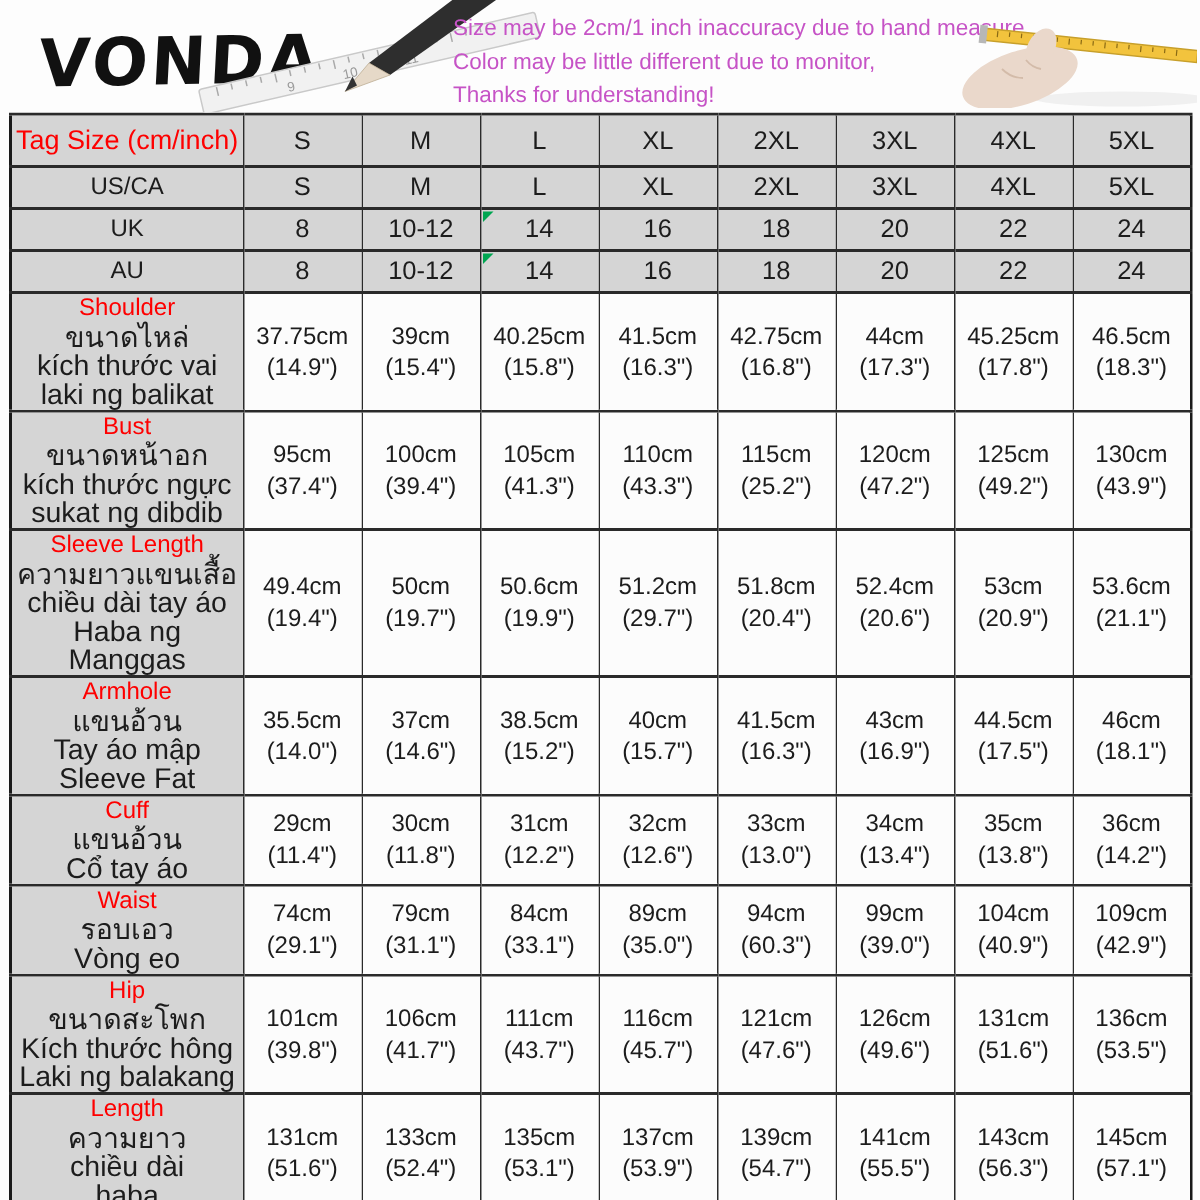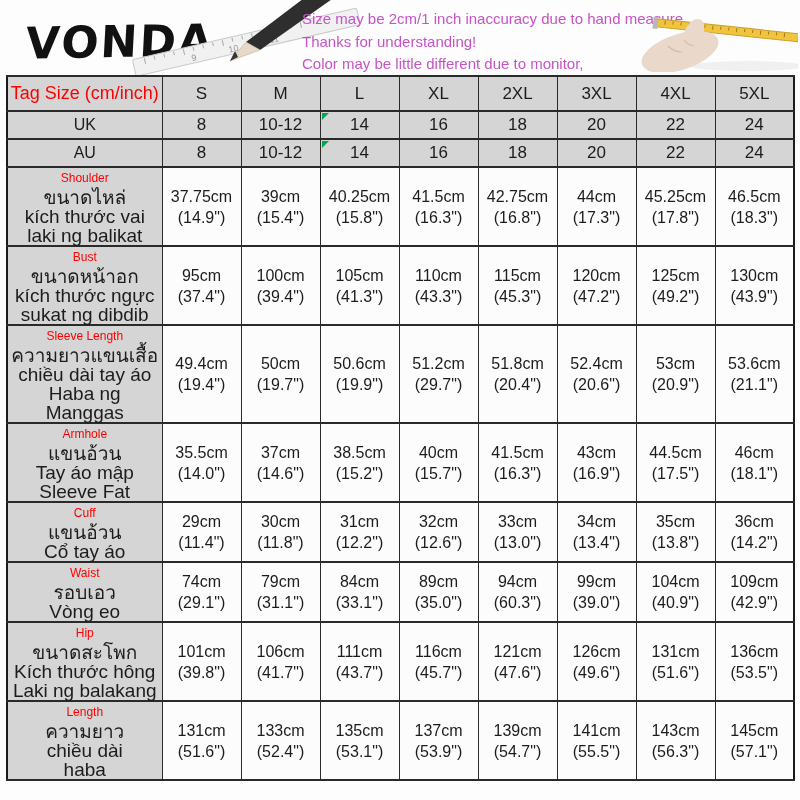--- a/index.html
+++ b/index.html
@@ -15,21 +15,21 @@
   col.c-label{width:155px;} col.c-size{width:79px;}
   th,td{border:1px solid #2a2a2a;border-top-width:2px;border-bottom-width:2px;
     text-align:center;vertical-align:middle;padding:0 2px;font-weight:normal;position:relative;}
   tr.hr0{height:35px;} tr.hr1,tr.hr2,tr.hr3{height:28px;}
   tr.tall{height:76px;} tr.short{height:52px;}
   .head-row th,.head-row td{background:#d5d5d5;font-size:17px;}
   .head-row th{font-size:16px;margin-top:32px;}
   .label-cell{background:#d5d5d5;}
   .red{color:#fe0000;}
   .hr0 th{font-size:18px;}
-  .mname{color:#fe0000;font-size:12px;line-height:20px;}
+  .mname{color:#fe0000;font-size:16px;line-height:20px;}
   .msub{font-size:19px;line-height:19px;white-space:pre-line;}
   .value-cell{background:#fcfcfc;font-size:16px;line-height:21px;white-space:pre-line;}
   td.marker::before{content:"";position:absolute;top:1px;left:1px;
     border-top:7px solid #00a651;border-right:7px solid transparent;}
 </style>
 </head>
 <body>
 
 <div class="banner">
   <div class="logo">VONDA</div>
@@ -42,22 +42,22 @@
       <text x="114" y="65" font-size="9" fill="#999">10</text>
       <text x="156" y="65" font-size="9" fill="#999">11</text>
     </g>
     <polygon points="130,42 212,-20 226,-8 144,50" fill="#2e2e2e"></polygon>
     <polygon points="130,42 144,50 114,61" fill="#e6d9c8" stroke="#b9a98f" stroke-width="0.5"></polygon>
     <polygon points="114,61 122,57 119,51" fill="#333"></polygon>
   </svg>
 
   <div class="disclaimer">
     <div>Size may be 2cm/1 inch inaccuracy due to hand measure,</div>
+    <div>Color may be little different due to monitor,</div>
     <div>Thanks for understanding!</div>
-    <div>Color may be little different due to monitor,</div>
   </div>
 
   <svg class="art-right" width="170" height="70" viewBox="0 0 170 70" aria-hidden="true">
     <ellipse cx="120" cy="64" rx="58" ry="5" fill="#f0f0f0"></ellipse>
     <g transform="rotate(6 20 30)">
       <rect x="28" y="16" width="142" height="8" fill="#f2c33d" stroke="#c79f2a"></rect>
       <path d="M36 17v4m8-4v3m8-3v3m8-3v4m8-4v3m8-3v3m8-3v4m8-4v3m8-3v3m8-3v4m8-4v3m8-3v3m8-3v4m8-4v3m8-3v3m8-3v4" stroke="#8a6a14" stroke-width="0.8" fill="none"></path>
       <rect x="24" y="14" width="5" height="12" fill="#b7b7b7"></rect>
     </g>
     <ellipse cx="52" cy="50" rx="40" ry="18" fill="#ead8cb" transform="rotate(-18 52 50)"></ellipse>
@@ -74,20 +74,31 @@
       <col class="c-size">
       <col class="c-size">
     <col class="c-size">
       <col class="c-size">
       <col class="c-size">
       <col class="c-size">
   </colgroup>
   <tbody>
       <tr class="head-row hr0">
         <th class="label-cell red">Tag Size (cm/inch)</th>
+        <td class="head-cell">S</td>
+        <td class="head-cell">M</td>
+        <td class="head-cell">L</td>
+        <td class="head-cell">XL</td>
+        <td class="head-cell">2XL</td>
+        <td class="head-cell">3XL</td>
+        <td class="head-cell">4XL</td>
+        <td class="head-cell">5XL</td>
+      </tr>
+      <tr class="head-row hr1">
+        <th class="label-cell">US/CA</th>
         <td class="head-cell">S</td>
         <td class="head-cell">M</td>
         <td class="head-cell">L</td>
         <td class="head-cell">XL</td>
         <td class="head-cell">2XL</td>
         <td class="head-cell">3XL</td>
         <td class="head-cell">4XL</td>
         <td class="head-cell">5XL</td>
       </tr>
       <tr class="head-row hr2">
@@ -145,21 +156,21 @@
         </th>
         <td class="value-cell">95cm
 (37.4")</td>
         <td class="value-cell">100cm
 (39.4")</td>
         <td class="value-cell">105cm
 (41.3")</td>
         <td class="value-cell">110cm
 (43.3")</td>
         <td class="value-cell">115cm
-(45.3")</td>
+(25.2")</td>
         <td class="value-cell">120cm
 (47.2")</td>
         <td class="value-cell">125cm
 (49.2")</td>
         <td class="value-cell">130cm
 (43.9")</td>
       </tr>
       <tr class="measure-row tall">
         <th class="label-cell">
           <div class="mname">Sleeve Length</div>

